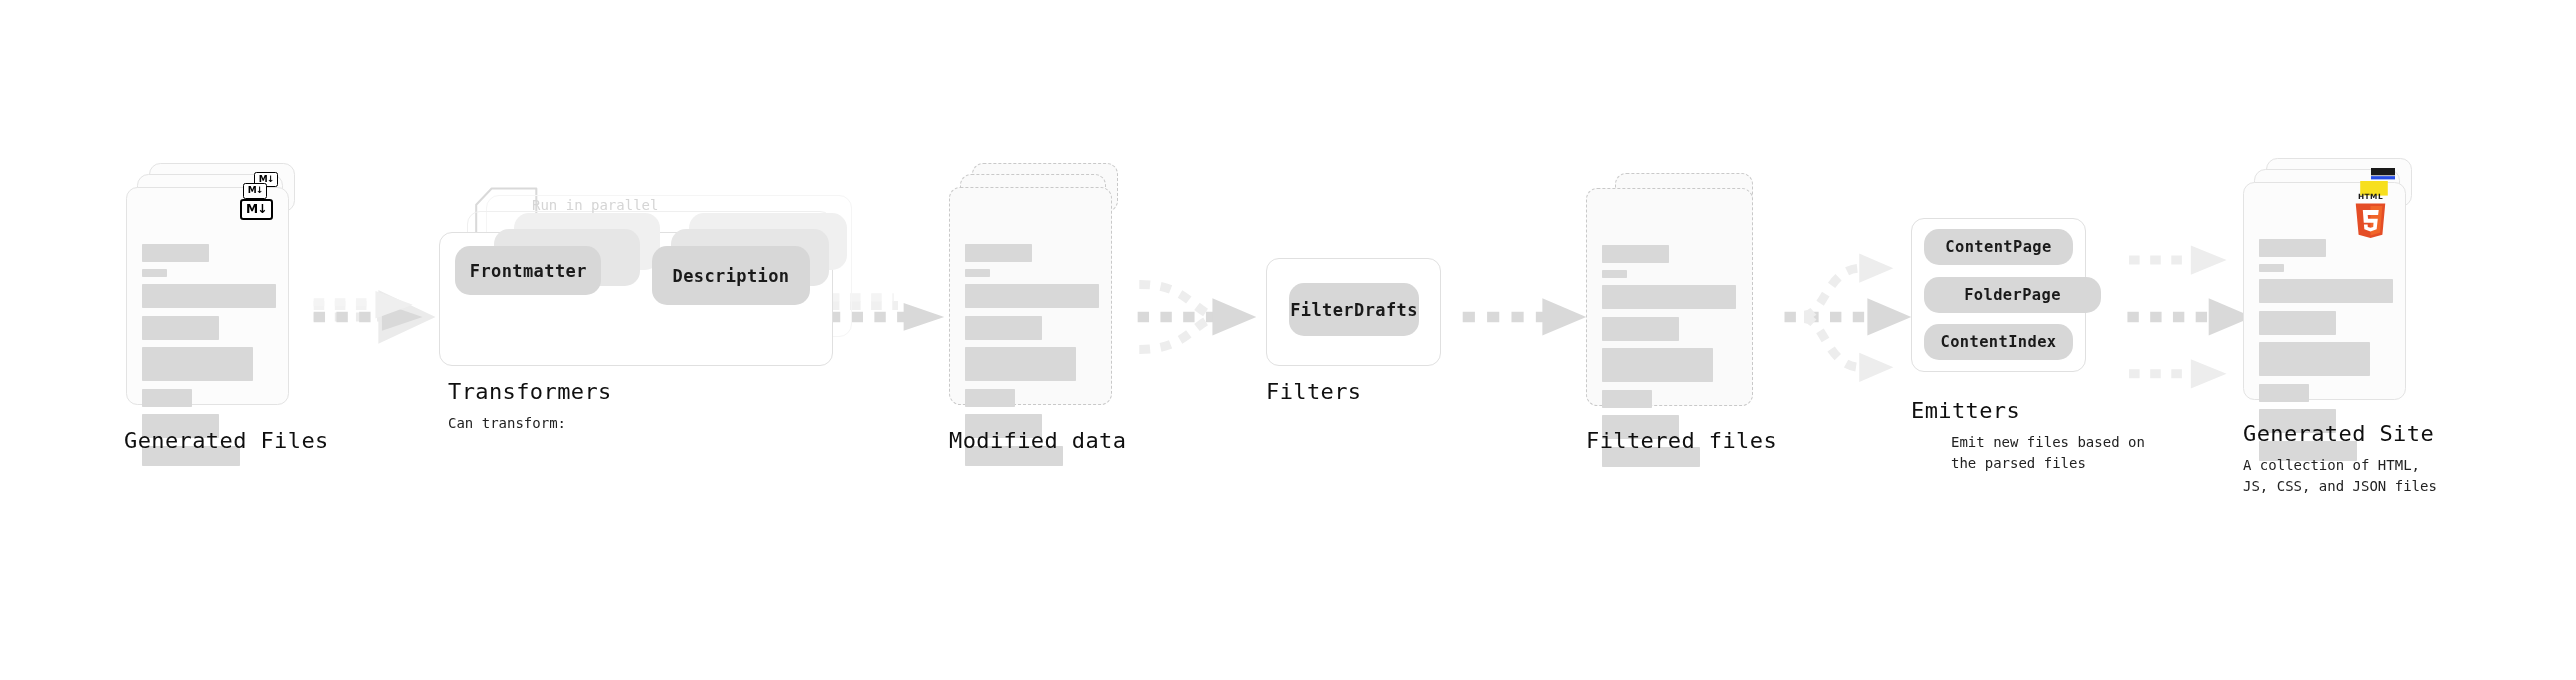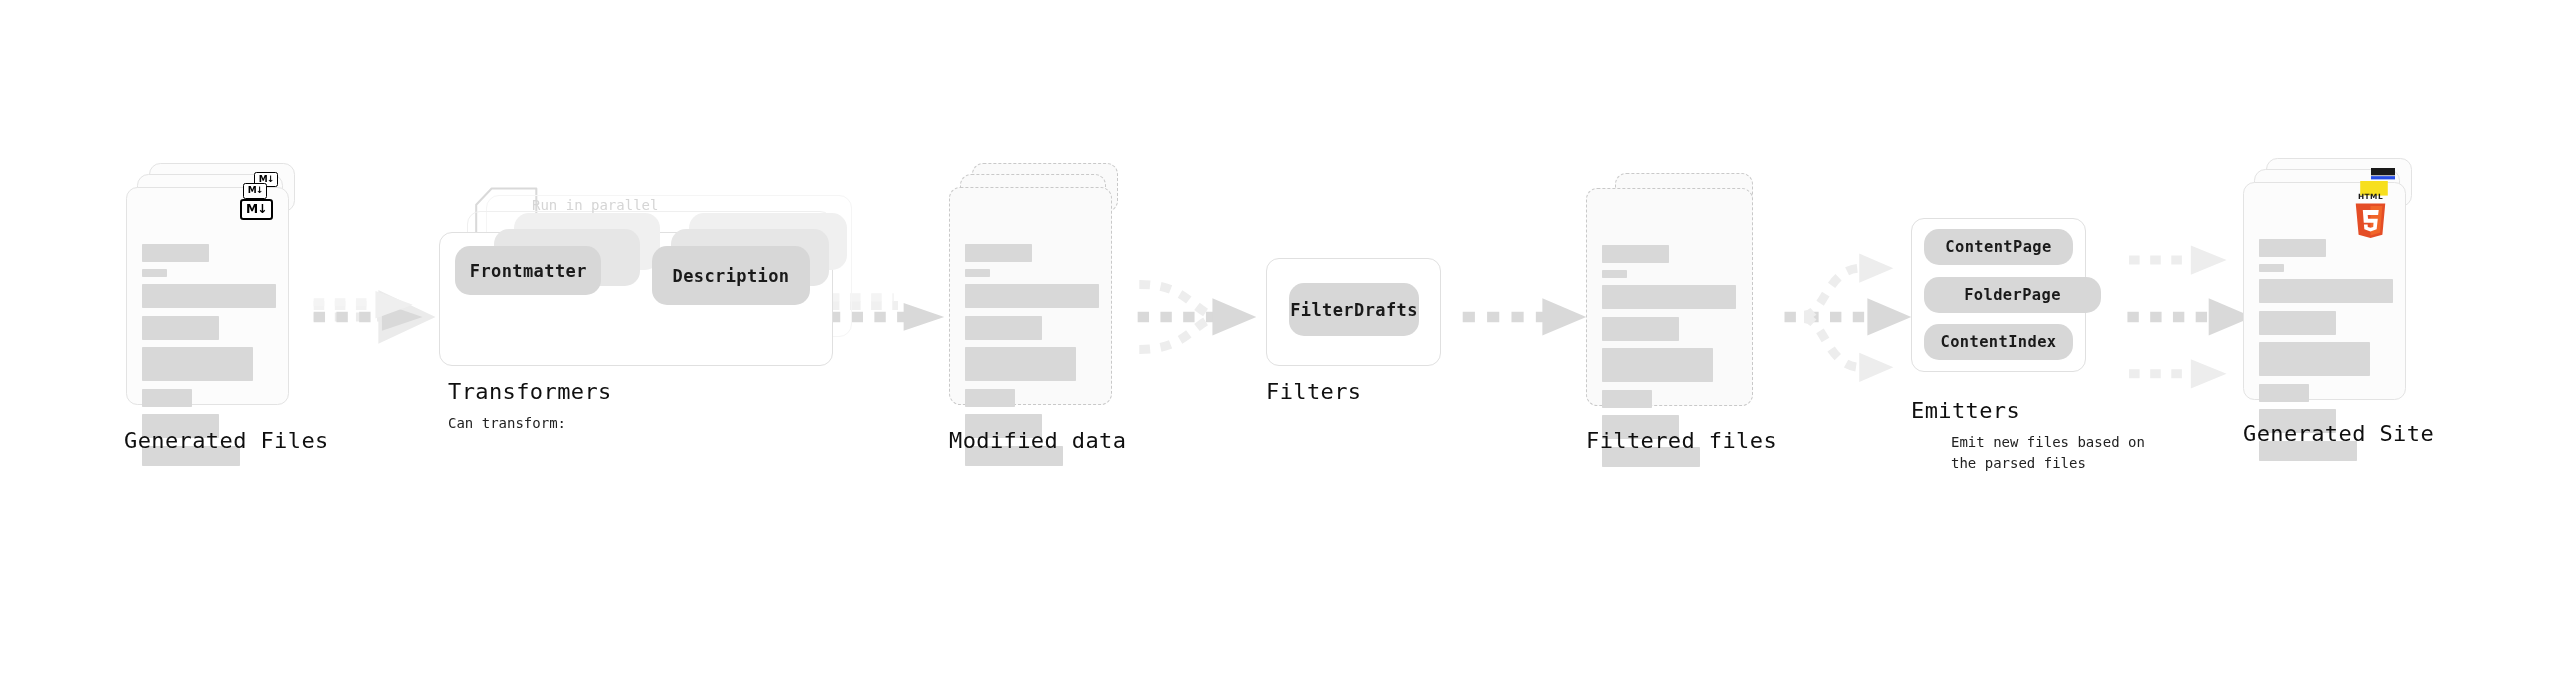--- a/index.html
+++ b/index.html
@@ -327,15 +327,17 @@
         <div class="doc-line" style="width:134px; height:24.4px;"></div>
         <div class="doc-line" style="width:77px;  height:24.4px;"></div>
         <div class="doc-line" style="width:111px; height:34px;"></div>
         <div class="doc-line" style="width:50px;  height:18px;"></div>
         <div class="doc-line" style="width:77px;  height:24.4px;"></div>
         <div class="doc-line" style="width:98px; height:20.3px;"></div>
       </div>
     </div>
   </div>
   <div class="stage-title" style="left:2243px; top:421px;">Generated Site</div>
+  <div class="stage-sub" style="left:2243px; top:455px;">A collection of HTML,
+JS, CSS, and JSON files</div>
 
 </div>
 
 
 </body></html>

